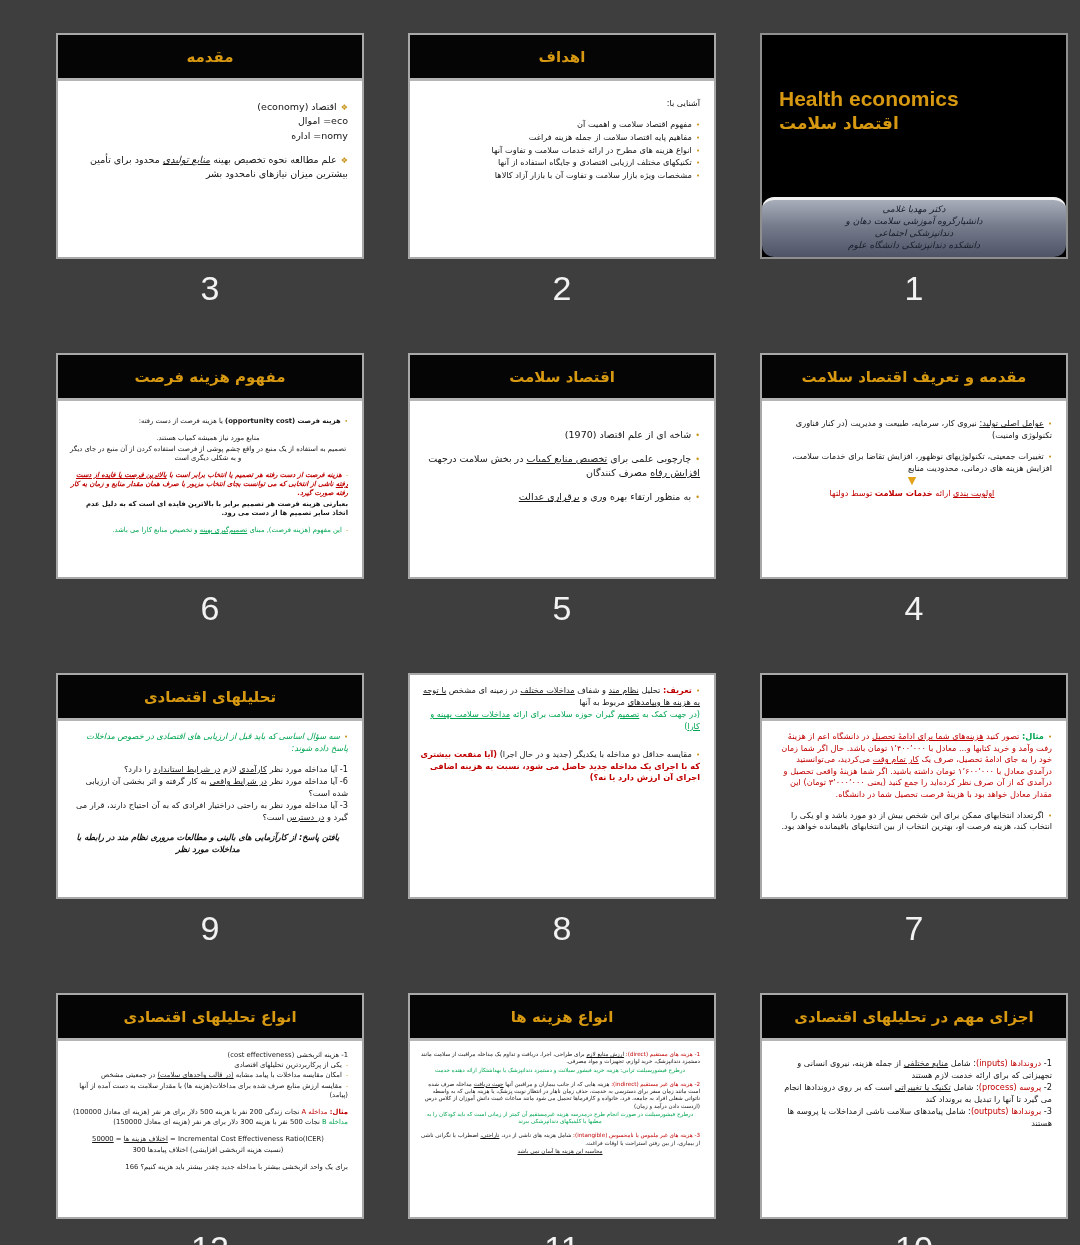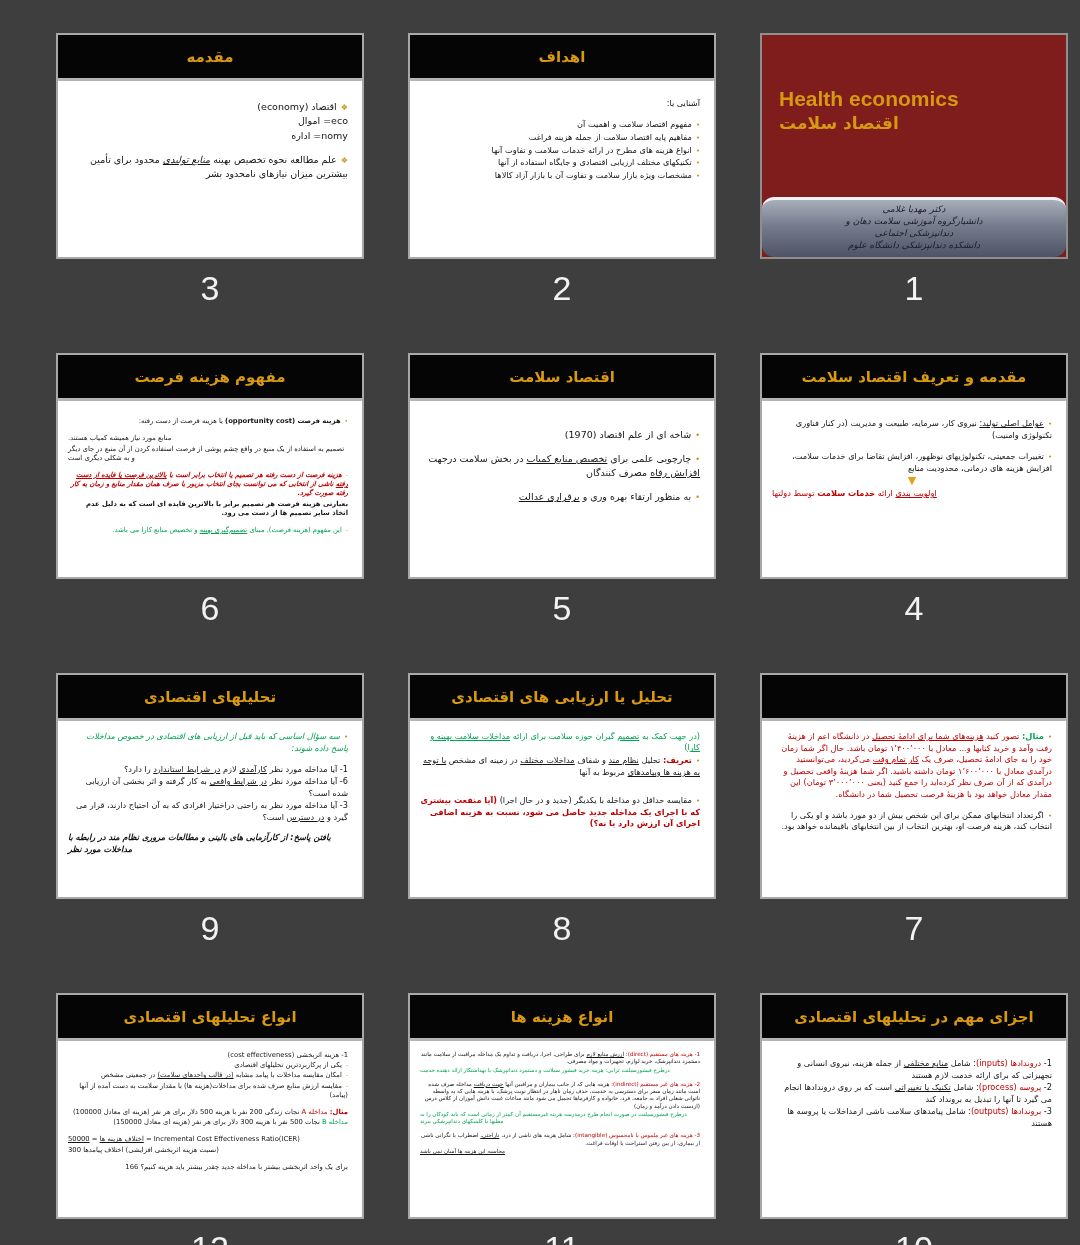--- a/index.html
+++ b/index.html
@@ -45,31 +45,31 @@
   }
   .body{
     padding:9px 14px 6px 10px;color:#141414;
     text-align:right;
   }
   .fs-lg{font-size:9.5px;line-height:1.45;}
   .fs-md{font-size:8.2px;line-height:1.4;}
   .fs-sm{font-size:6.8px;line-height:1.35;}
   .fs-xs{font-size:5.6px;line-height:1.3;}
   .ln{margin:1px 0;}
-  .ctr{text-align:left;}
+  .ctr{text-align:center;}
   .sp{height:.9em;}
   .arrow-ln{text-align:center;color:#e3a21a;font-size:11px;line-height:1.1;margin:1px 0;}
   .bullet{color:#c8941a;margin-left:4px;font-size:.85em;}
   .c-red{color:#c00000;}
   .c-green{color:#00a551;}
   .it{font-style:italic;}
   .ul{text-decoration:underline;}
   .bold{font-weight:bold;}
   
-  .slide-dark{background:#7f1d1d;border-color:#8f8f8f;}
+  .slide-dark{background:#000000;border-color:#8f8f8f;}
   .t-main{
     direction:ltr;text-align:left;
     color:#d79812;font-weight:bold;font-size:21px;
     font-family:"Liberation Sans",sans-serif;
     padding:52px 0 0 17px;line-height:1.15;
   }
   .t-sub{
     text-align:left;direction:rtl;
     color:#d79812;font-weight:bold;font-size:17px;
     padding:2px 0 0 17px;line-height:1.2;
@@ -207,26 +207,23 @@
           <div class="ln"><span class="">3- آیا مداخله مورد نظر به راحتی دراختیار افرادی که به آن احتیاج دارند، قرار می گیرد و </span><span class="ul">در دسترس</span><span class=""> است؟</span></div>
           <div class="sp"></div>
           <div class="ln ctr"><span class="it bold">یافتن پاسخ: از کارآزمایی های بالینی و مطالعات مروری نظام مند در رابطه با مداخلات مورد نظر</span></div>
         </div>
     </div>
     <div class="num">9</div>
   </div>
 
   <div class="cell">
     <div class="slide">
-      <div class="hdr">
-        <span class="hdr-t">تحلیل یا ارزیابی های اقتصادی</span>
-      </div>
-      <div class="body fs-md">
+      <div class="body fs-md">
+          <div class="ln"><span class="bullet">•</span><span class="c-red bold">تعریف:</span><span class=""> تحلیل </span><span class="ul">نظام مند</span><span class=""> و شفاف </span><span class="ul">مداخلات مختلف</span><span class=""> در زمینه ای مشخص </span><span class="ul">با توجه به هزینه ها وپیامدهای</span><span class=""> مربوط به آنها</span></div>
           <div class="ln"><span class="c-green">(در جهت کمک به </span><span class="c-green ul">تصمیم</span><span class="c-green"> گیران حوزه سلامت برای ارائه </span><span class="c-green ul">مداخلات سلامت بهینه و کارا</span><span class="c-green">)</span></div>
-          <div class="ln"><span class="bullet">•</span><span class="c-red bold">تعریف:</span><span class=""> تحلیل </span><span class="ul">نظام مند</span><span class=""> و شفاف </span><span class="ul">مداخلات مختلف</span><span class=""> در زمینه ای مشخص </span><span class="ul">با توجه به هزینه ها وپیامدهای</span><span class=""> مربوط به آنها</span></div>
           <div class="sp"></div>
           <div class="sp"></div>
           <div class="ln"><span class="bullet">•</span><span class="">مقایسه حداقل دو مداخله با یکدیگر (جدید و در حال اجرا) </span><span class="c-red bold">(آیا منفعت بیشتری که با اجرای یک مداخله جدید حاصل می شود، نسبت به هزینه اضافی اجرای آن ارزش دارد یا نه؟)</span></div>
         </div>
     </div>
     <div class="num">8</div>
   </div>
 
   <div class="cell">
     <div class="slide">

